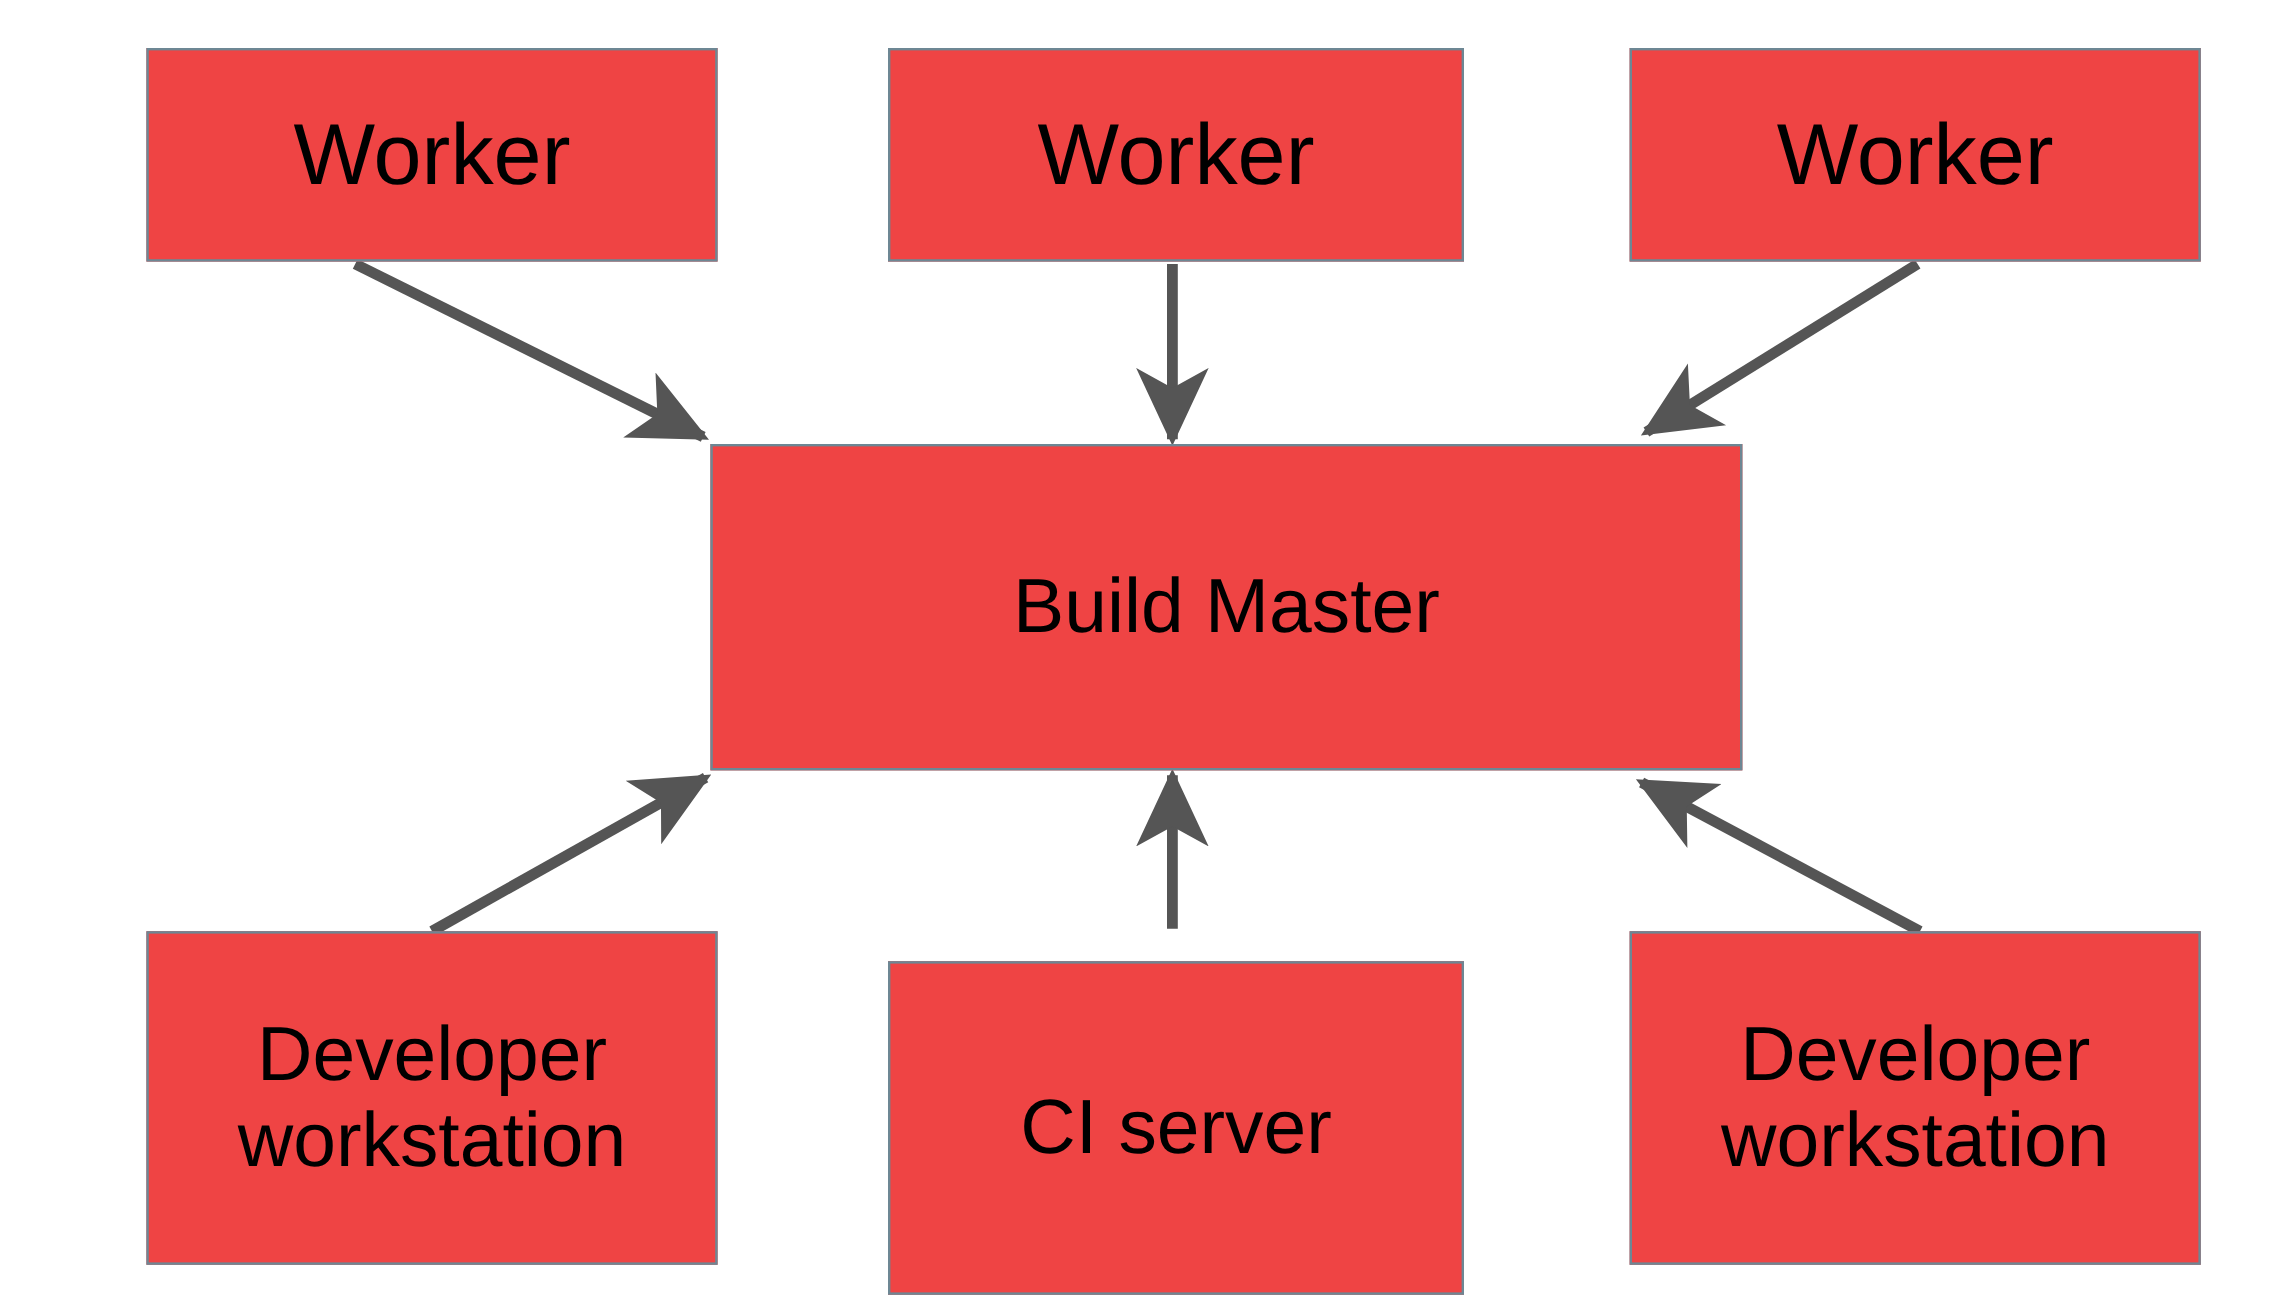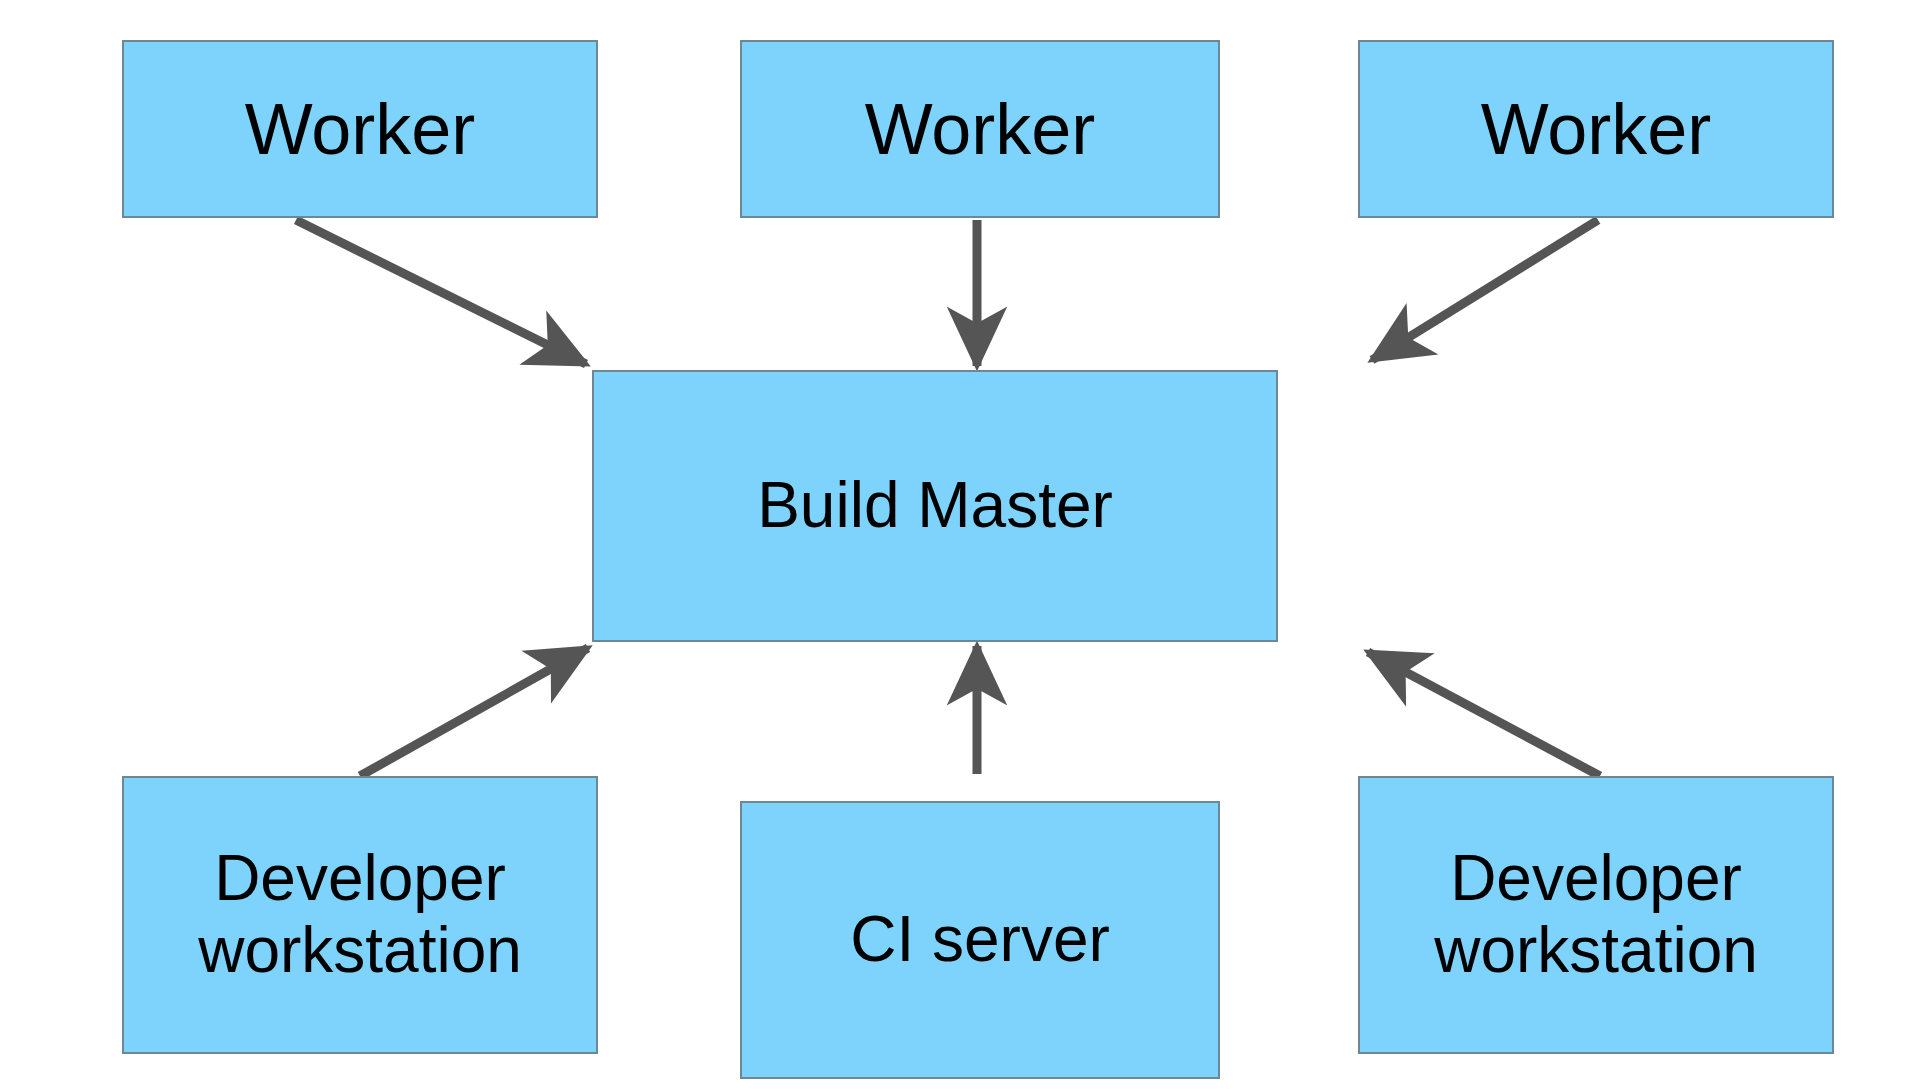--- a/index.html
+++ b/index.html
@@ -22,41 +22,41 @@
     position: absolute;
     left: 0;
     top: 0;
     width: 1910px;
     height: 1090px;
     pointer-events: none;
   }
   .node-box {
     position: absolute;
     box-sizing: border-box;
-    background: #7dd3fc;
+    background: #ef4444;
     border: 2px solid #6d8794;
     display: flex;
     align-items: center;
     justify-content: center;
     text-align: center;
     color: #000000;
     line-height: 1.12;
     white-space: pre-line;
   }
   .node-label {
     display: block;
     width: 100%;
     padding: 0 8px;
     box-sizing: border-box;
   }
   
   #node-worker-left   { left: 122px;  top: 40px;  width: 476px; height: 178px; font-size: 72px; }
   #node-worker-center { left: 740px;  top: 40px;  width: 480px; height: 178px; font-size: 72px; }
   #node-worker-right  { left: 1358px; top: 40px;  width: 476px; height: 178px; font-size: 72px; }
-  #node-build-master  { left: 592px;  top: 370px; width: 686px; height: 272px; font-size: 64px; }
+  #node-build-master  { left: 592px;  top: 370px; width: 860px; height: 272px; font-size: 64px; }
   #node-dev-left      { left: 122px;  top: 776px; width: 476px; height: 278px; font-size: 64px; }
   #node-ci-server     { left: 740px;  top: 801px; width: 480px; height: 278px; font-size: 64px; }
   #node-dev-right     { left: 1358px; top: 776px; width: 476px; height: 278px; font-size: 64px; }
 </style>
 </head>
 <body>
 
 <div id="diagram-canvas">
 
   <svg id="arrow-layer" viewBox="0 0 1910 1090" width="1910" height="1090" xmlns="http://www.w3.org/2000/svg">

